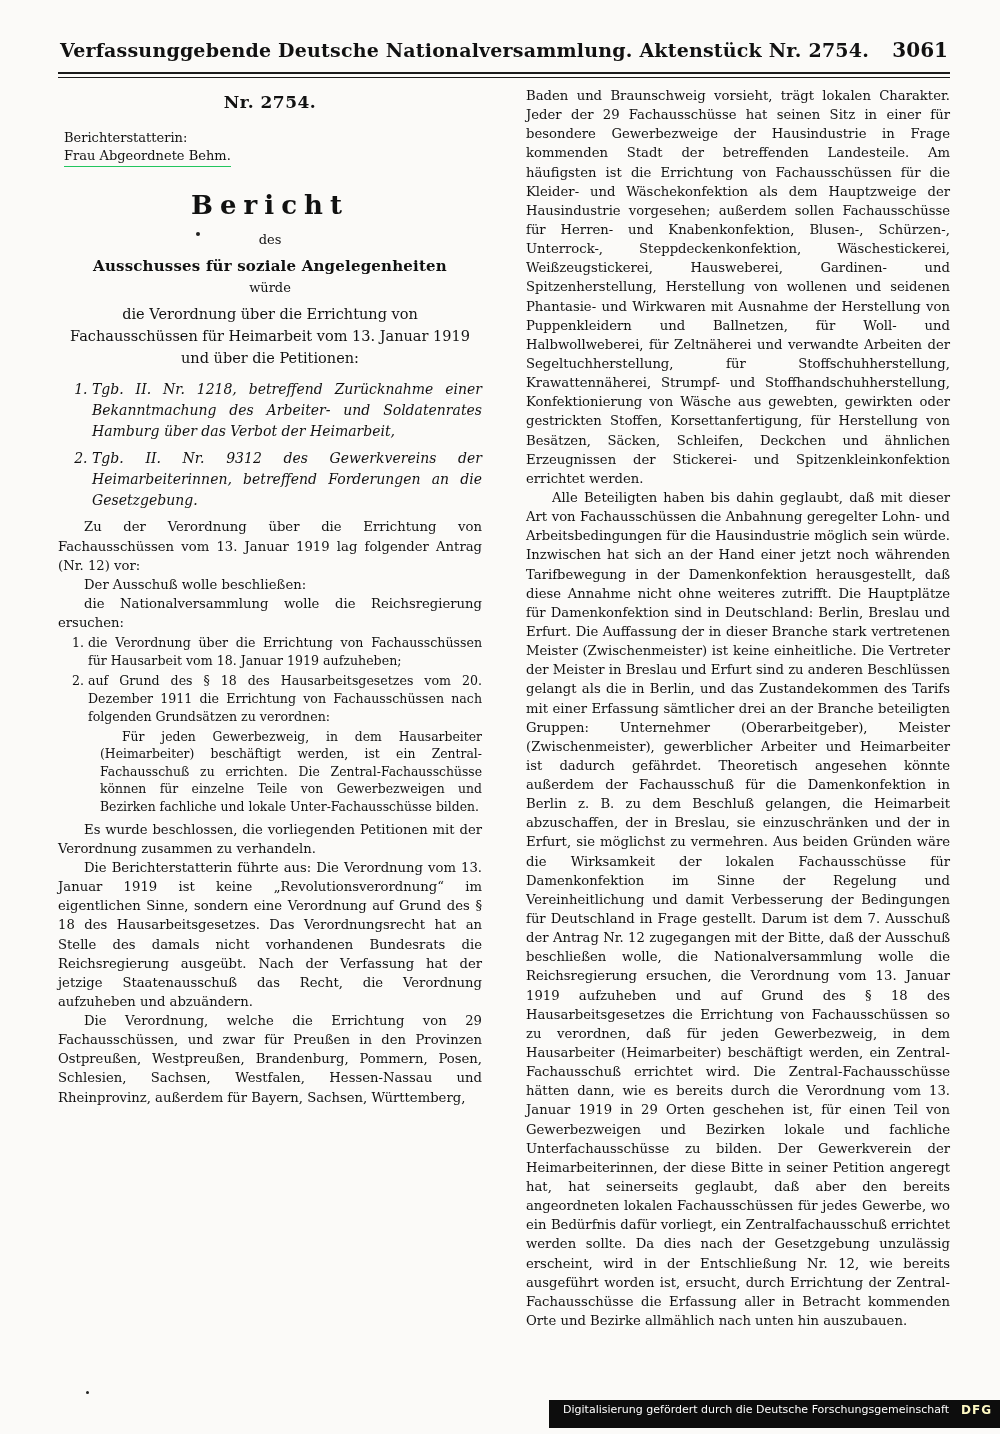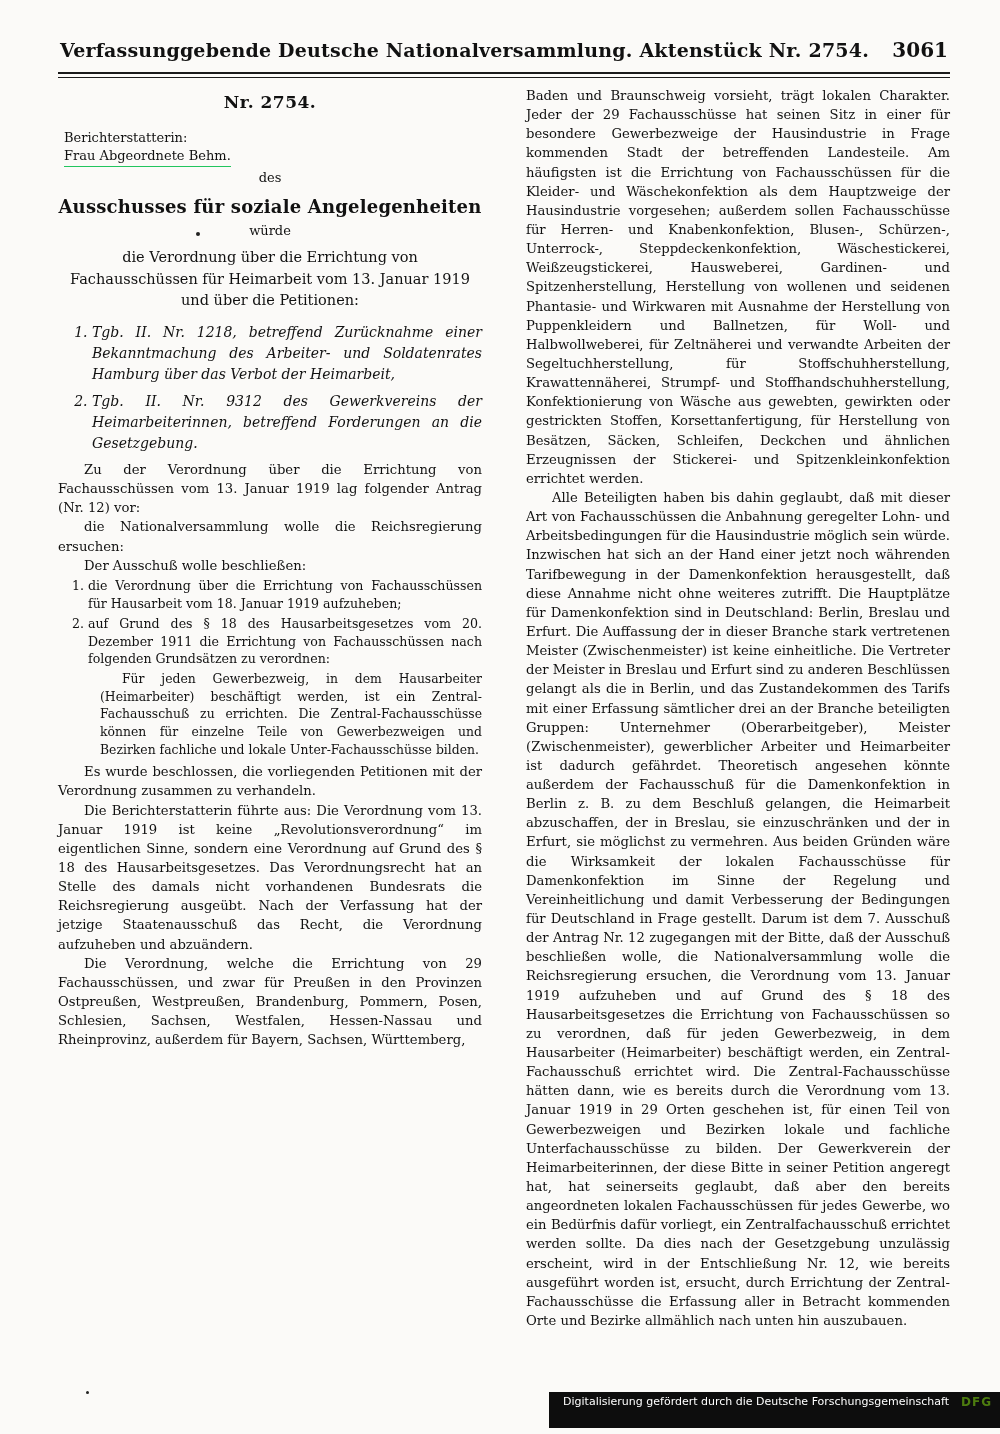--- a/index.html
+++ b/index.html
@@ -110,21 +110,21 @@
     letter-spacing: 7px;
     margin: 20px 0 6px 0;
   }
   .small-center {
     text-align: center;
     font-size: 13px;
     margin: 2px 0 6px 0;
   }
   .committee {
     text-align: center;
-    font-size: 18px;
+    font-size: 15px;
     font-weight: bold;
     margin: 6px 0 1px 0;
     letter-spacing: 0.2px;
   }
   .subject {
     text-align: center;
     font-size: 14.5px;
     line-height: 1.5;
     margin: 4px 0 10px 0;
   }
@@ -167,34 +167,34 @@
     right: 0;
     bottom: 0;
     height: 34px;
   }
   .footer-bar {
     position: absolute;
     right: 0;
     bottom: 6px;
     display: flex;
     align-items: stretch;
-    height: 36px;
+    height: 28px;
   }
   .footer-text {
     background: #0d0d0d;
     color: #ffffff;
     font-family: "DejaVu Sans", sans-serif;
     font-size: 11px;
     line-height: 20px;
     padding: 0 10px 0 14px;
     white-space: nowrap;
   }
   .footer-logo {
     background: #0d0d0d;
-    color: #4d7c0f;
+    color: #fef9c3;
     font-family: "DejaVu Sans", sans-serif;
     font-weight: bold;
     font-size: 12px;
     line-height: 20px;
     padding: 0 8px 0 2px;
     letter-spacing: 1px;
   }
   .footer-dot {
     position: absolute;
     left: 86px;
@@ -232,33 +232,34 @@
 
     <div class="col col-left">
 
       <div class="docnum">Nr. 2754.</div>
 
       <div class="reporter">
         <div>Berichterstatterin:</div>
         <div class="u">Frau Abgeordnete Behm.</div>
       </div>
 
+      <div class="bericht">Bericht</div>
       <div class="small-center">des</div>
       <div class="committee">Ausschusses für soziale Angelegenheiten</div>
       <div class="small-center">würde</div>
       <div class="subject">die Verordnung über die Errichtung von Fachausschüssen für Heimarbeit vom 13. Januar 1919 und über die Petitionen:</div>
 
       <ol class="petitions">
         <li>Tgb. II. Nr. 1218, betreffend Zurücknahme einer Bekanntmachung des Arbeiter- und Soldatenrates Hamburg über das Verbot der Heimarbeit,</li>
         <li>Tgb. II. Nr. 9312 des Gewerkvereins der Heimarbeiterinnen, betreffend Forderungen an die Gesetzgebung.</li>
       </ol>
 
       <p>Zu der Verordnung über die Errichtung von Fachausschüssen vom 13. Januar 1919 lag folgender Antrag (Nr. 12) vor:</p>
+      <p>Der Ausschuß wolle beschließen:</p>
       <p>die Nationalversammlung wolle die Reichsregierung ersuchen:</p>
-      <p>Der Ausschuß wolle beschließen:</p>
 
       <ol class="sub-list">
         <li>die Verordnung über die Errichtung von Fachausschüssen für Hausarbeit vom 18. Januar 1919 aufzuheben;</li>
         <li>auf Grund des § 18 des Hausarbeitsgesetzes vom 20. Dezember 1911 die Errichtung von Fachausschüssen nach folgenden Grundsätzen zu verordnen:</li>
       </ol>
 
       <div class="blockquote">Für jeden Gewerbezweig, in dem Hausarbeiter (Heimarbeiter) beschäftigt werden, ist ein Zentral-Fachausschuß zu errichten. Die Zentral-Fachausschüsse können für einzelne Teile von Gewerbezweigen und Bezirken fachliche und lokale Unter-Fachausschüsse bilden.</div>
 
       <p>Es wurde beschlossen, die vorliegenden Petitionen mit der Verordnung zusammen zu verhandeln.</p>
       <p>Die Berichterstatterin führte aus: Die Verordnung vom 13. Januar 1919 ist keine „Revolutionsverordnung“ im eigentlichen Sinne, sondern eine Verordnung auf Grund des § 18 des Hausarbeitsgesetzes. Das Verordnungsrecht hat an Stelle des damals nicht vorhandenen Bundesrats die Reichsregierung ausgeübt. Nach der Verfassung hat der jetzige Staatenausschuß das Recht, die Verordnung aufzuheben und abzuändern.</p>

